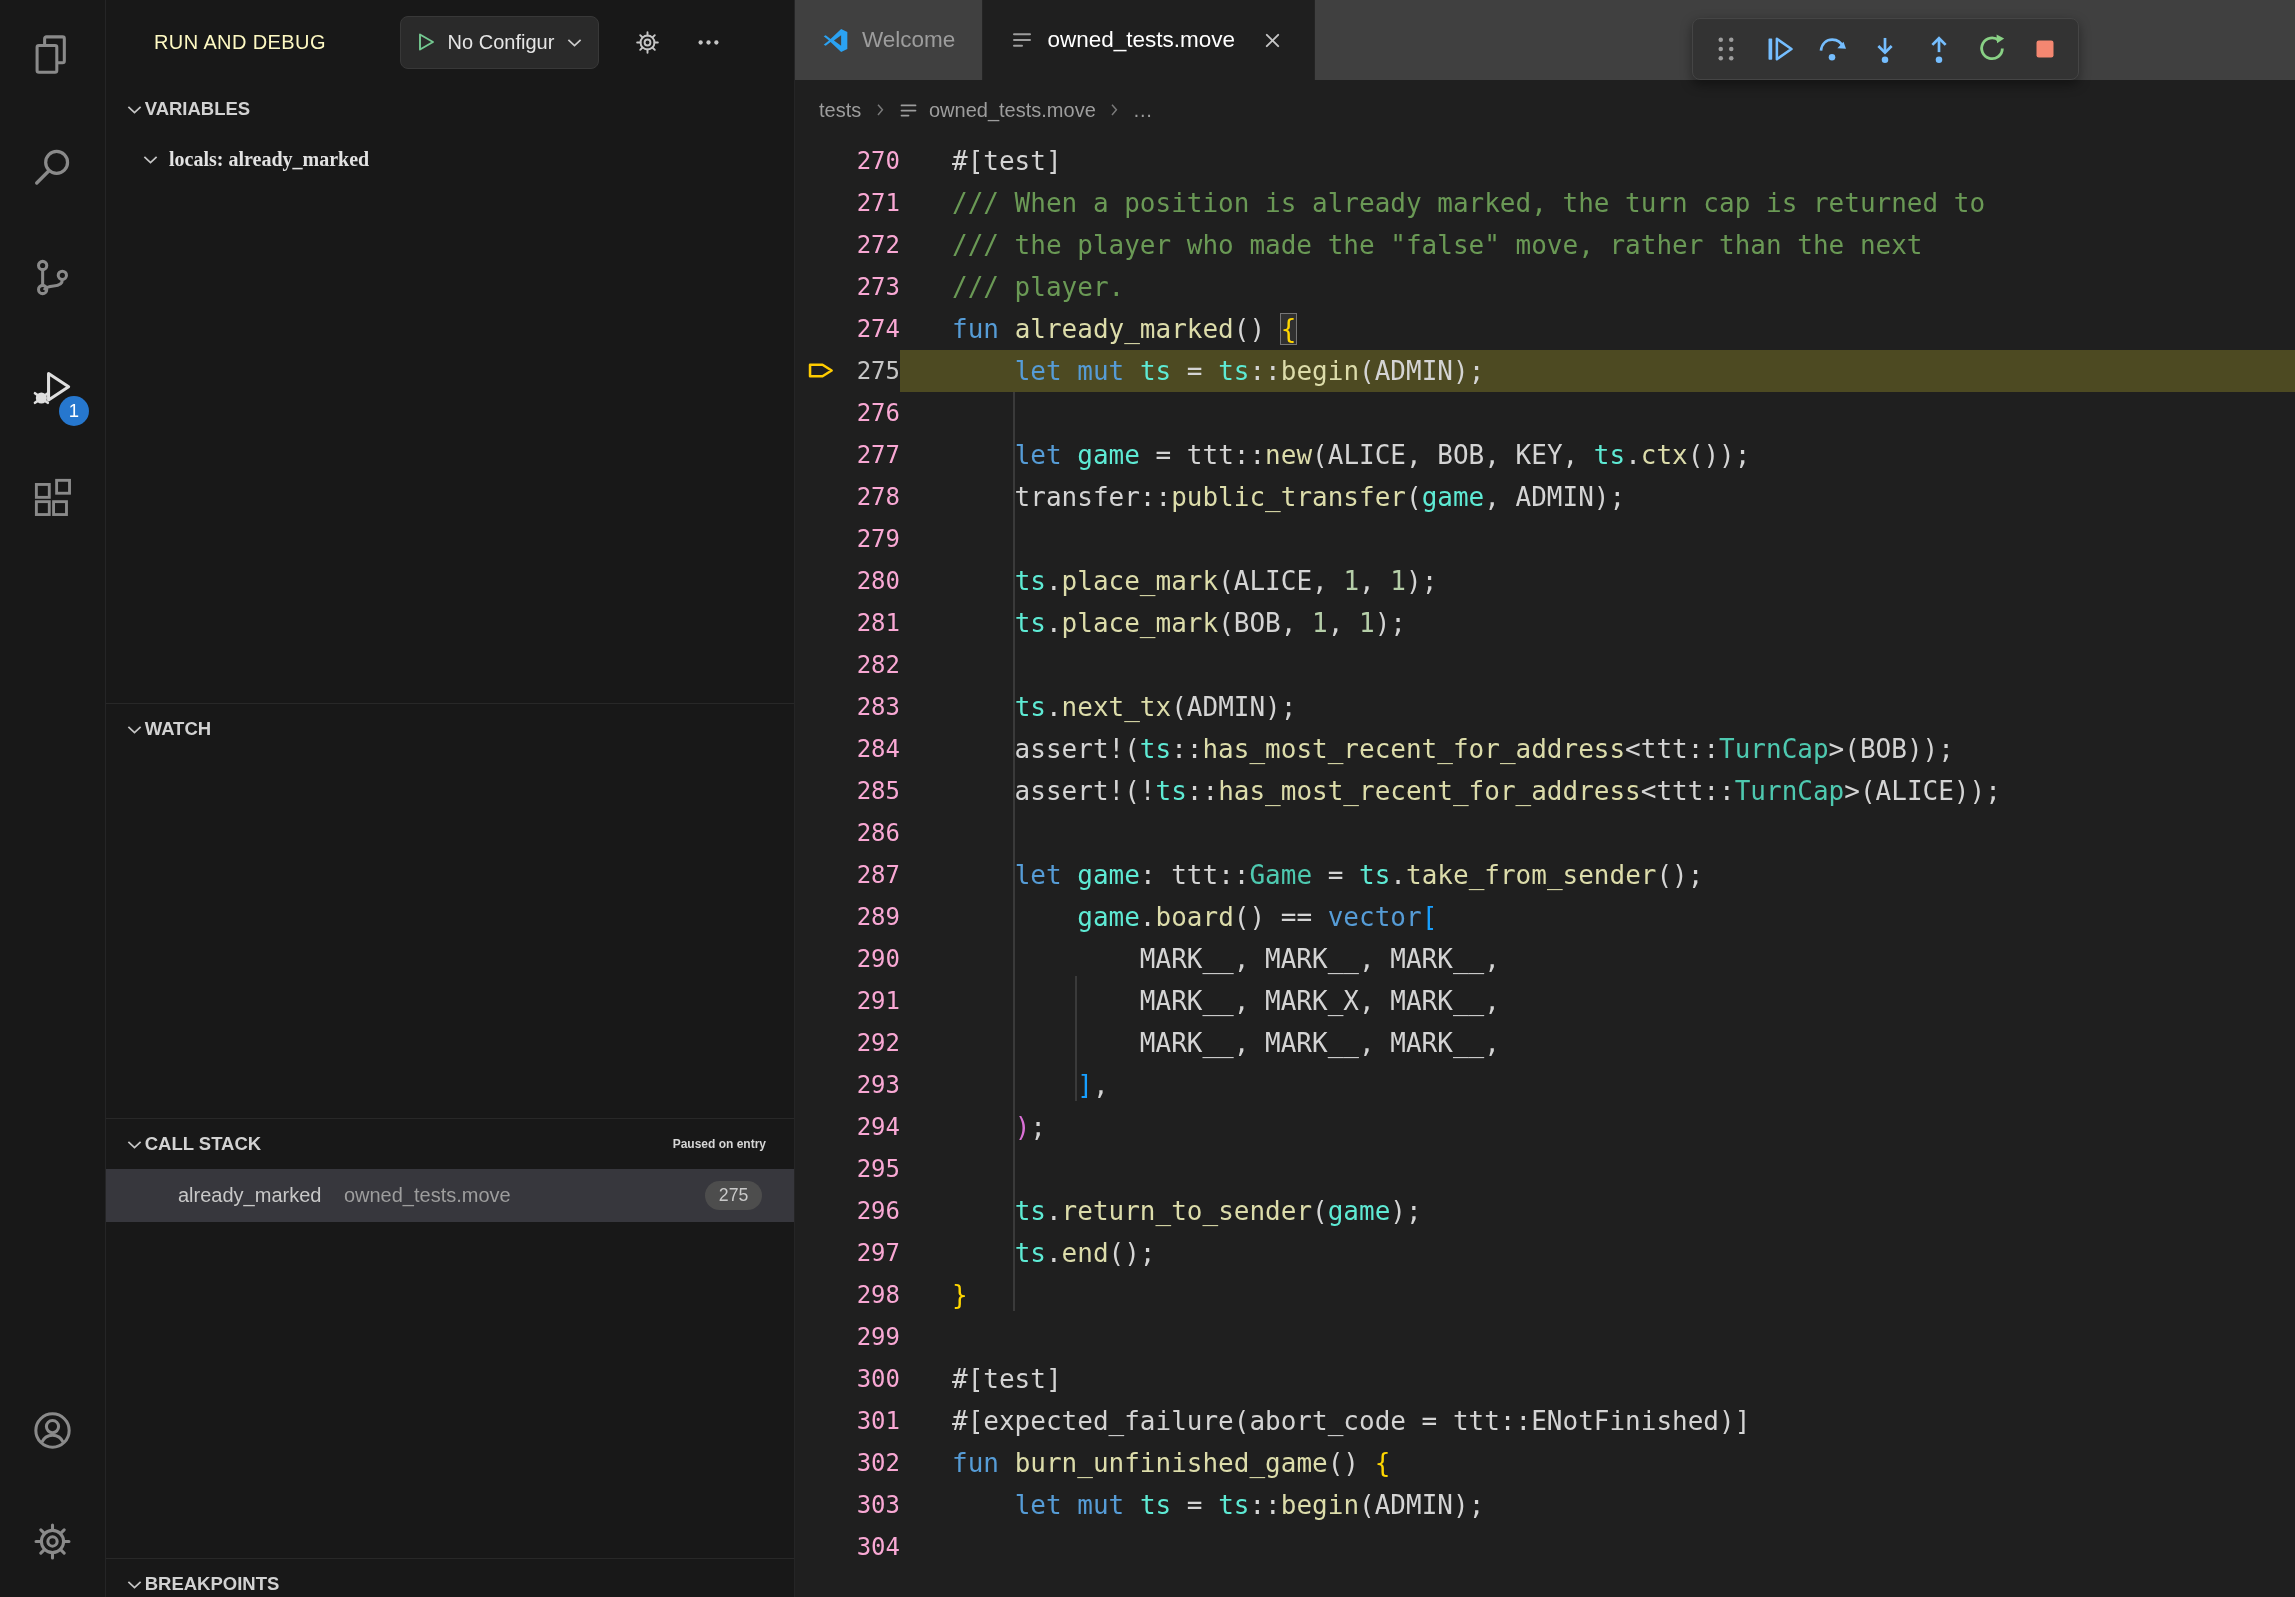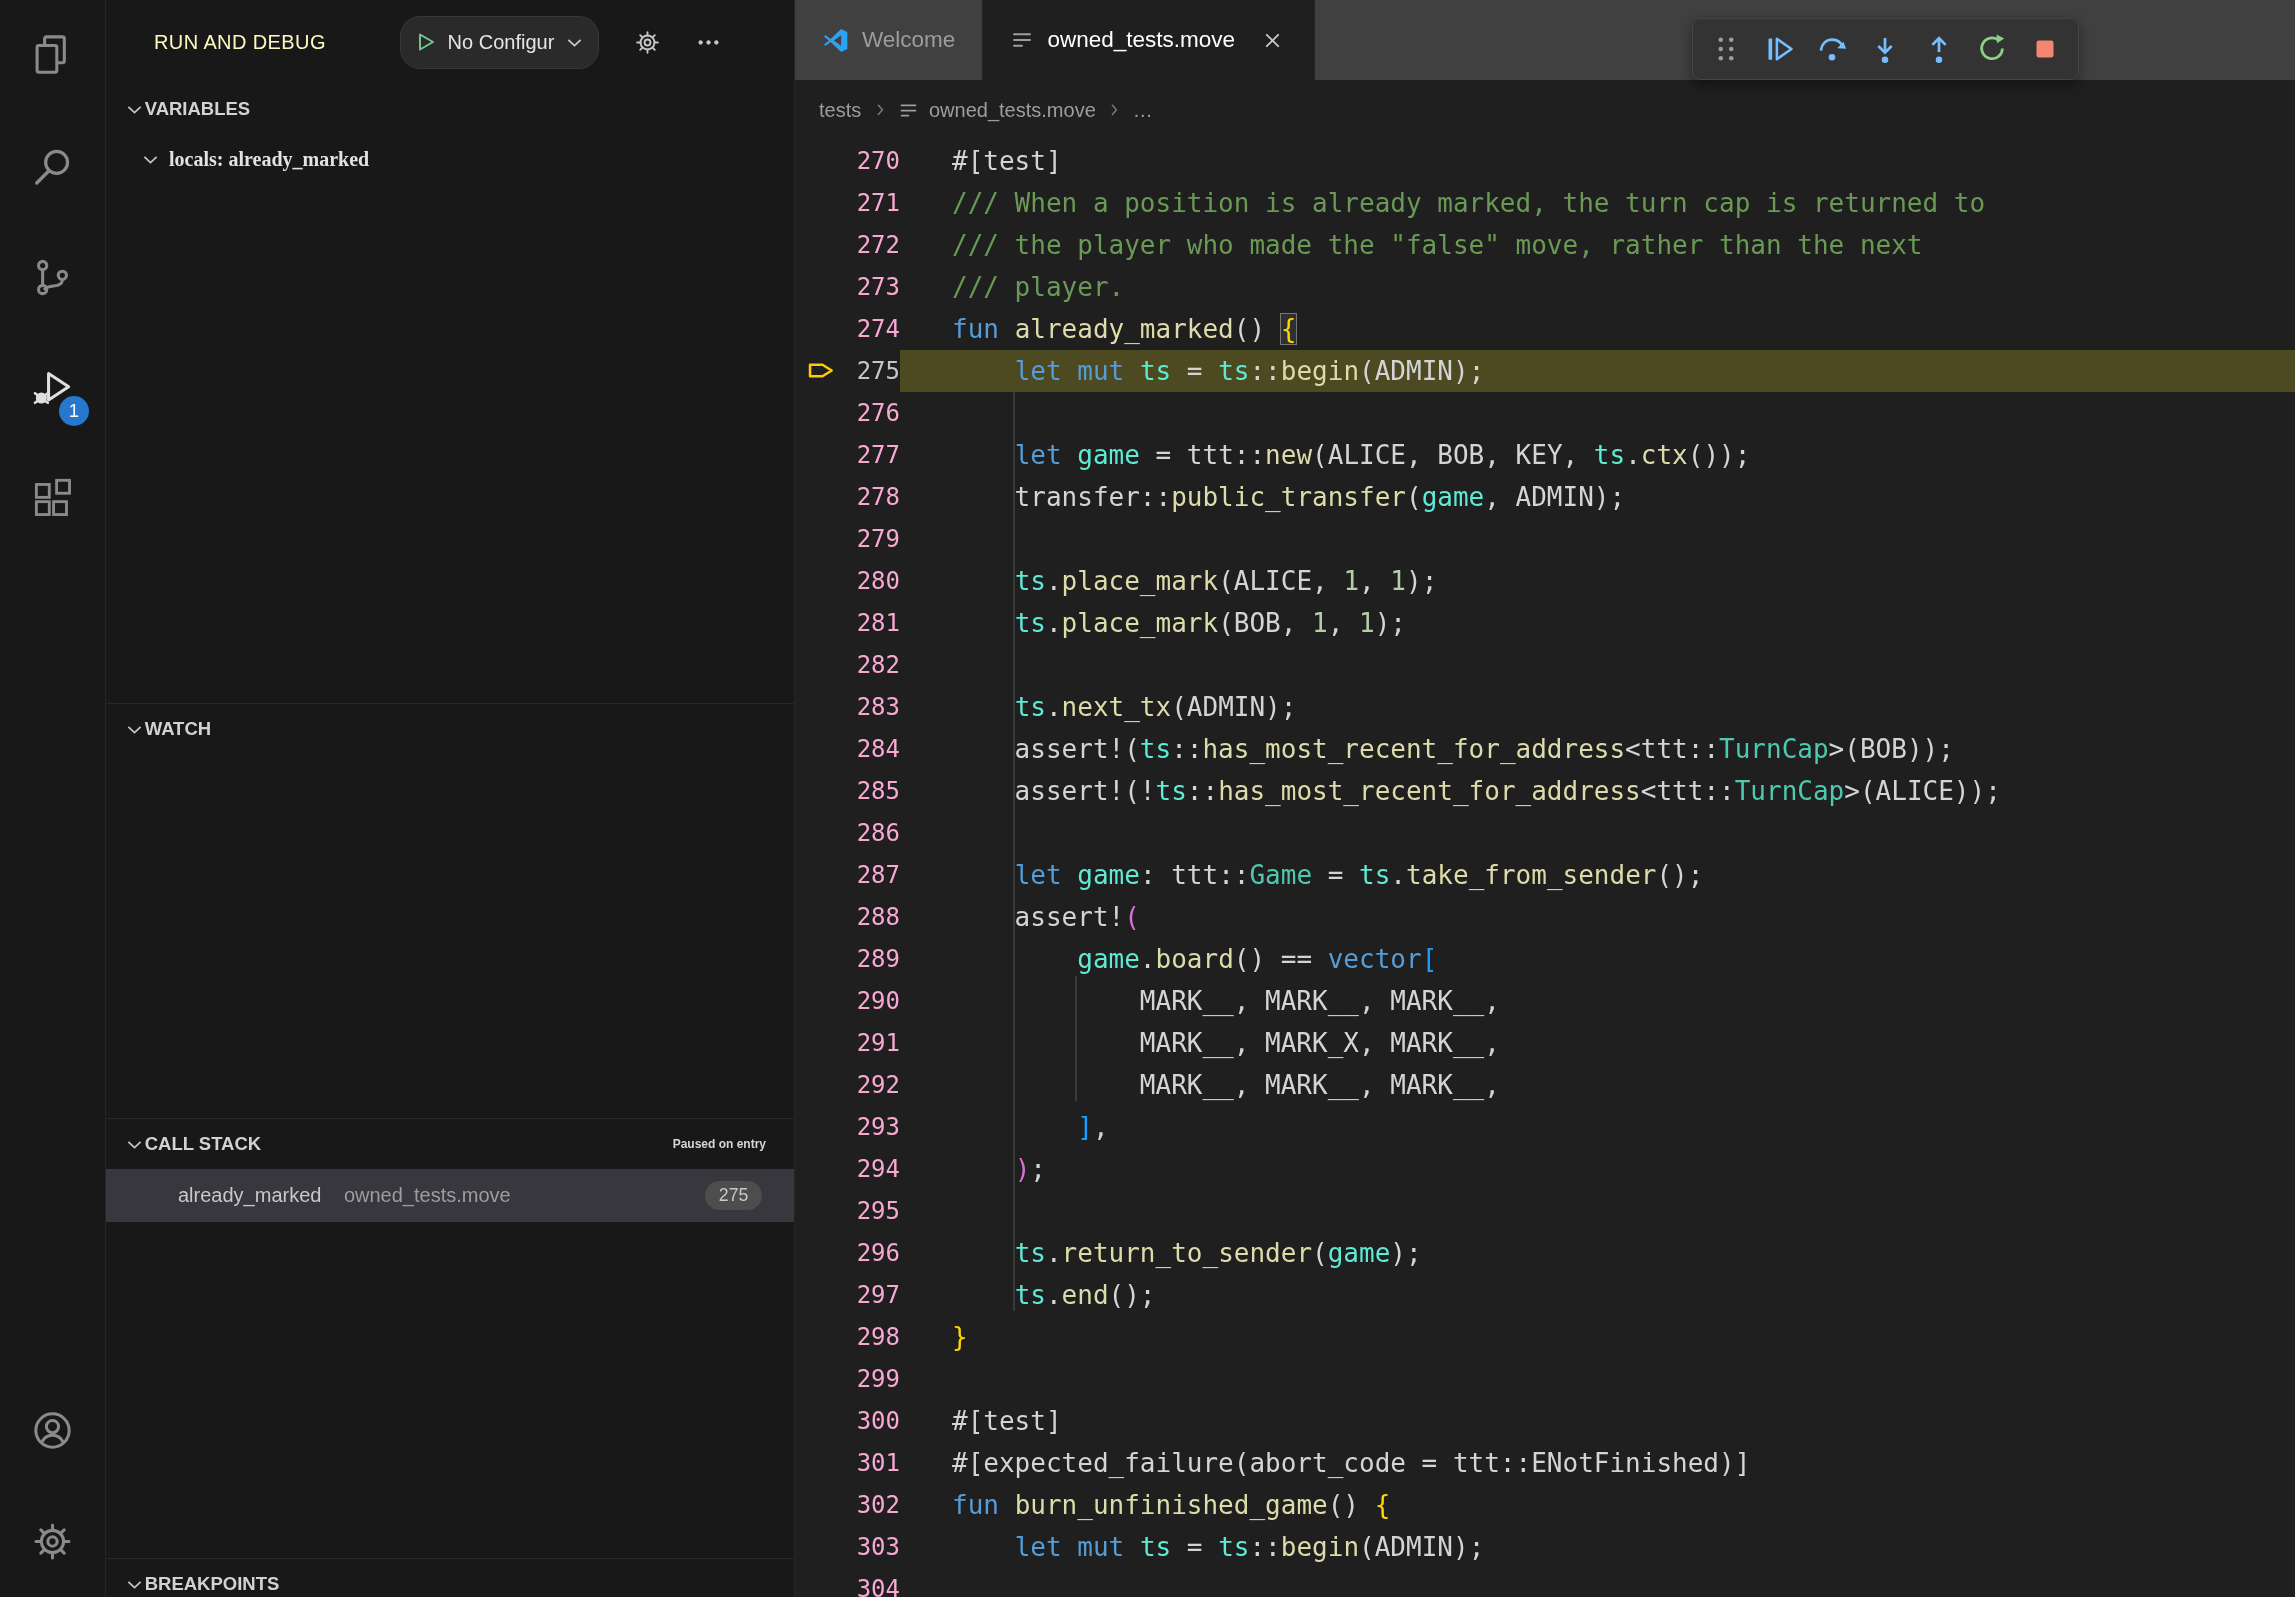--- a/index.html
+++ b/index.html
@@ -10,21 +10,21 @@
   .activity-bar{width:105px;background:#181818;border-right:0.8px solid #252526;display:flex;flex-direction:column;justify-content:space-between;flex:none;}
   .ab-top,.ab-bottom{display:flex;flex-direction:column;align-items:center;}
   .ab-item{width:105px;height:111px;display:flex;align-items:center;justify-content:center;position:relative;cursor:pointer;}
   .ab-item svg{width:43px;height:43px;}
   .ab-badge{position:absolute;right:16px;bottom:17.7px;min-width:30px;height:30px;border-radius:15.3px;background:#2677ce;color:#fff;font-size:18.5px;display:flex;align-items:center;justify-content:center;padding:0 3.2px;box-sizing:border-box;}
 
   
   .sidebar{width:688px;background:#181818;border-right:0.8px solid #252526;display:flex;flex-direction:column;flex:none;overflow:hidden;}
   .sb-header{height:84px;display:flex;align-items:center;padding:0 24px 0 48px;flex:none;}
   .sb-title{font-size:20px;color:#fef9c3;letter-spacing:0.4px;white-space:nowrap;}
-  .config-picker{margin-left:74px;height:51px;background:#2a2a2a;border:0.8px solid #383838;border-radius:20px;display:flex;align-items:center;padding:0 13px;gap:9.7px;cursor:pointer;}
+  .config-picker{margin-left:74px;height:51px;background:#2a2a2a;border:0.8px solid #383838;border-radius:8px;display:flex;align-items:center;padding:0 13px;gap:9.7px;cursor:pointer;}
   .config-picker .cp-label{font-size:20px;color:#e6e6e6;white-space:nowrap;}
   .sb-gear{margin-left:35px;display:flex;cursor:pointer;}
   .sb-more{margin-left:34px;display:flex;cursor:pointer;}
   .sec{overflow:hidden;flex:none;display:flex;flex-direction:column;}
   .sec-vars{height:619px;}
   .sec-watch{height:414px;border-top:0.8px solid #282828;}
   .sec-callstack{height:439px;border-top:0.8px solid #282828;}
   .sec-breakpoints{flex:1;border-top:0.8px solid #282828;}
   .sec-header{height:50px;display:flex;align-items:center;gap:0;padding:0 28px 0 17.7px;font-weight:bold;font-size:18.5px;color:#d2d2d2;cursor:pointer;flex:none;}
   .scope-row{height:50px;display:flex;align-items:center;gap:8px;padding-left:34px;font-weight:bold;font-size:20px;color:#e2e2e2;cursor:pointer;flex:none;font-family:Liberation Serif, serif;}
@@ -366,24 +366,20 @@
           </div>
           <div class="code-line">
             <div class="gutter"><span>286</span></div>
             <div class="line-content"></div>
           </div>
           <div class="code-line">
             <div class="gutter"><span>287</span></div>
             <div class="line-content"><span class="tk-p">    </span><span class="tk-k">let</span><span class="tk-p"> </span><span class="tk-v">game</span><span class="tk-p">: ttt::</span><span class="tk-ty">Game</span><span class="tk-p"> = </span><span class="tk-v">ts</span><span class="tk-p">.</span><span class="tk-f">take_from_sender</span><span class="tk-p">();</span></div>
           </div>
           <div class="code-line">
-            <div class="gutter"><span>288</span></div>
-            <div class="line-content"><span class="tk-p">    assert!</span><span class="tk-b2">(</span></div>
-          </div>
-          <div class="code-line">
             <div class="gutter"><span>289</span></div>
             <div class="line-content"><span class="tk-p">        </span><span class="tk-v">game</span><span class="tk-p">.</span><span class="tk-f">board</span><span class="tk-p">() == </span><span class="tk-k">vector</span><span class="tk-b3">[</span></div>
           </div>
           <div class="code-line">
             <div class="gutter"><span>290</span></div>
             <div class="line-content"><span class="tk-p">            MARK__, MARK__, MARK__,</span></div>
           </div>
           <div class="code-line">
             <div class="gutter"><span>291</span></div>
             <div class="line-content"><span class="tk-p">            MARK__, MARK_X, MARK__,</span></div>

